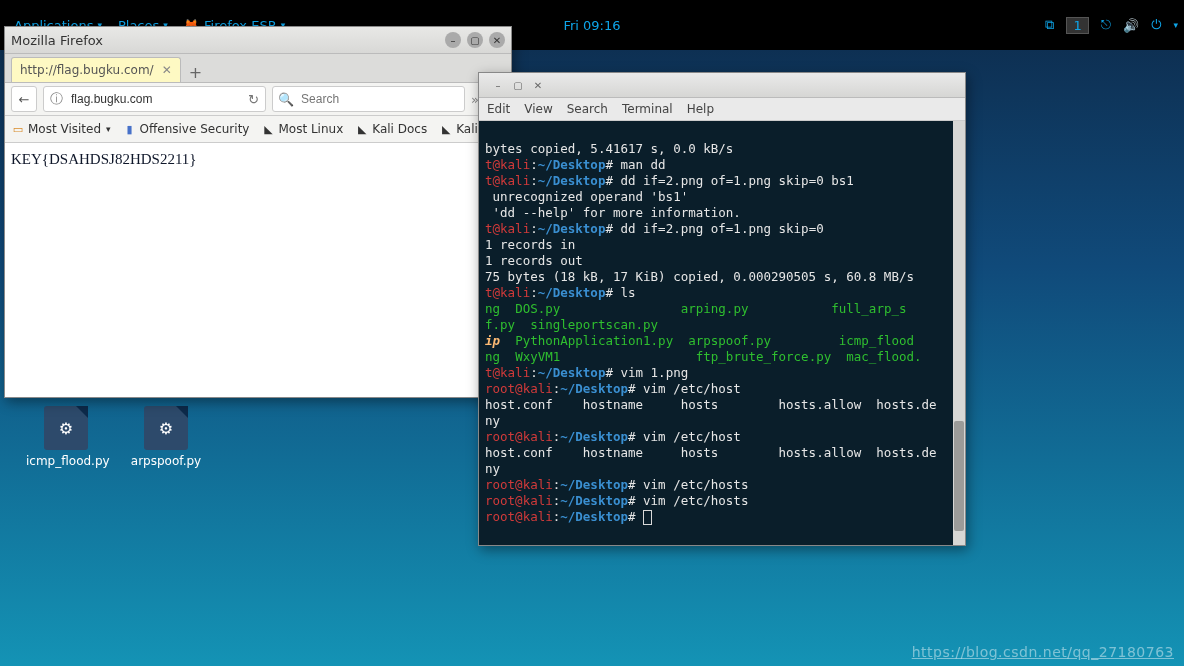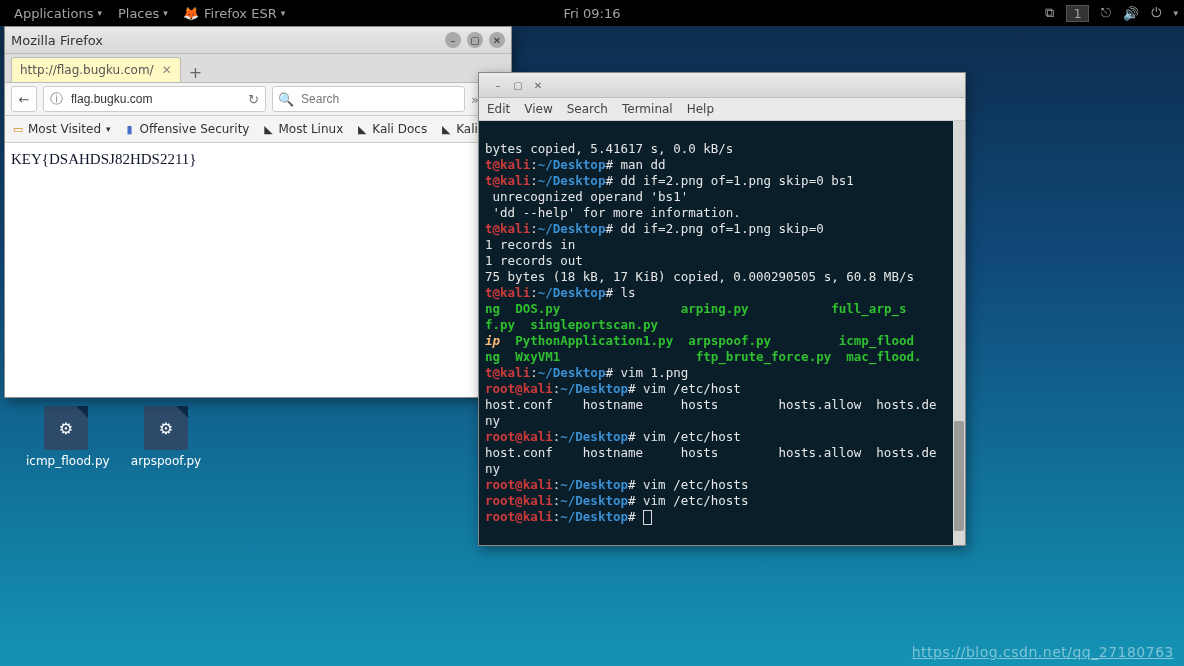--- a/index.html
+++ b/index.html
@@ -1,17 +1,17 @@
 <!DOCTYPE html>
 <html><head>
 <meta charset="utf-8">
 <style>
   html,body{margin:0;padding:0;width:1184px;height:666px;overflow:hidden;font-family:"DejaVu Sans",Arial,sans-serif;font-size:13px;background:linear-gradient(180deg,#0d2a4a 0%,#104a7a 40%,#116e97 70%,#1493b5 100%);}
   
-  #topbar{position:absolute;top:0;left:0;right:0;height:26px;background:#000;color:#a3a3a3;display:flex;align-items:center;padding:0 6px;font-size:13px;}
+  #topbar{position:absolute;top:0;left:0;right:0;height:26px;background:#000;color:#0ea5e9;display:flex;align-items:center;padding:12px 6px;font-size:13px;}
   #topbar .menu{padding:0 8px;display:flex;align-items:center;gap:4px;}
   #topbar .spacer{flex:1;}
   #topbar .clock{position:absolute;left:50%;transform:translateX(-50%);}
   #topbar .tray{display:flex;align-items:center;gap:12px;}
   #topbar .wsnum{background:#333;padding:0 6px;border:1px solid #555;}
   .caret{font-size:9px;}
   
   .dicon{position:absolute;width:80px;text-align:center;color:#fff;font-size:12px;}
   .dicon .glyph{width:44px;height:44px;margin:0 auto 4px;background:#2d4a6b;border-radius:3px;display:flex;align-items:center;justify-content:center;color:#fff;font-size:20px;position:relative;}
   .dicon .glyph::before{content:"";position:absolute;top:0;right:0;border-style:solid;border-width:0 12px 12px 0;border-color:transparent #0d2a4a transparent transparent;}
@@ -38,24 +38,24 @@
   .bm .ic{width:14px;height:14px;display:inline-flex;align-items:center;justify-content:center;font-size:11px;}
   #ff-body{padding:8px 6px;font-family:"Times New Roman",serif;font-size:15px;color:#0f172a;}
   
   #term{position:absolute;top:72px;left:478px;width:486px;height:472px;background:#e6e6e4;border:1px solid #888;box-shadow:2px 4px 12px rgba(0,0,0,.4);display:flex;flex-direction:column;}
   #term-title{height:24px;display:flex;align-items:center;padding:0 6px;background:linear-gradient(#eaeaea,#d6d6d4);border-bottom:1px solid #bbb;}
   #term-title .t{flex:1;text-align:center;color:#555;font-size:12px;}
   .twbtn{width:14px;height:14px;margin-left:6px;display:flex;align-items:center;justify-content:center;font-size:10px;color:#666;}
   #term-menu{height:22px;display:flex;align-items:center;gap:14px;padding:0 8px;font-size:12px;color:#444;background:#eaeaea;border-bottom:1px solid #ccc;}
   #term-body{flex:1;background:#0a1e2a;padding:4px 6px;font-family:Menlo,Consolas,monospace;font-size:12.5px;line-height:16px;white-space:pre;overflow:hidden;position:relative;}
   .tl{color:#d9d9d9;}
-  .r{color:#d13a3a;font-weight:bold;}
+  .r{color:#d13a3a;font-weight:normal;}
   .b{color:#3a8fd1;font-weight:bold;}
   .w{color:#e6e6e6;}
-  .grn{color:#2fbf2f;font-weight:bold;margin-top:24px;}
+  .grn{color:#2fbf2f;font-weight:normal;margin-top:24px;}
   .cy{color:#fdba74;font-weight:bold;font-style:italic;}
   .cursor{display:inline-block;width:7px;height:13px;border:1px solid #d9d9d9;vertical-align:middle;}
   #term-scroll{position:absolute;right:0;top:0;bottom:0;width:12px;background:#d7d7d5;}
   #term-scroll .thumb{position:absolute;right:1px;width:10px;background:#9b9b99;border-radius:2px;}
   
   #wm{position:absolute;right:10px;bottom:6px;color:rgba(255,255,255,.45);font-size:14px;letter-spacing:.5px;text-decoration:underline;}
 </style>
 </head>
 <body>
 

